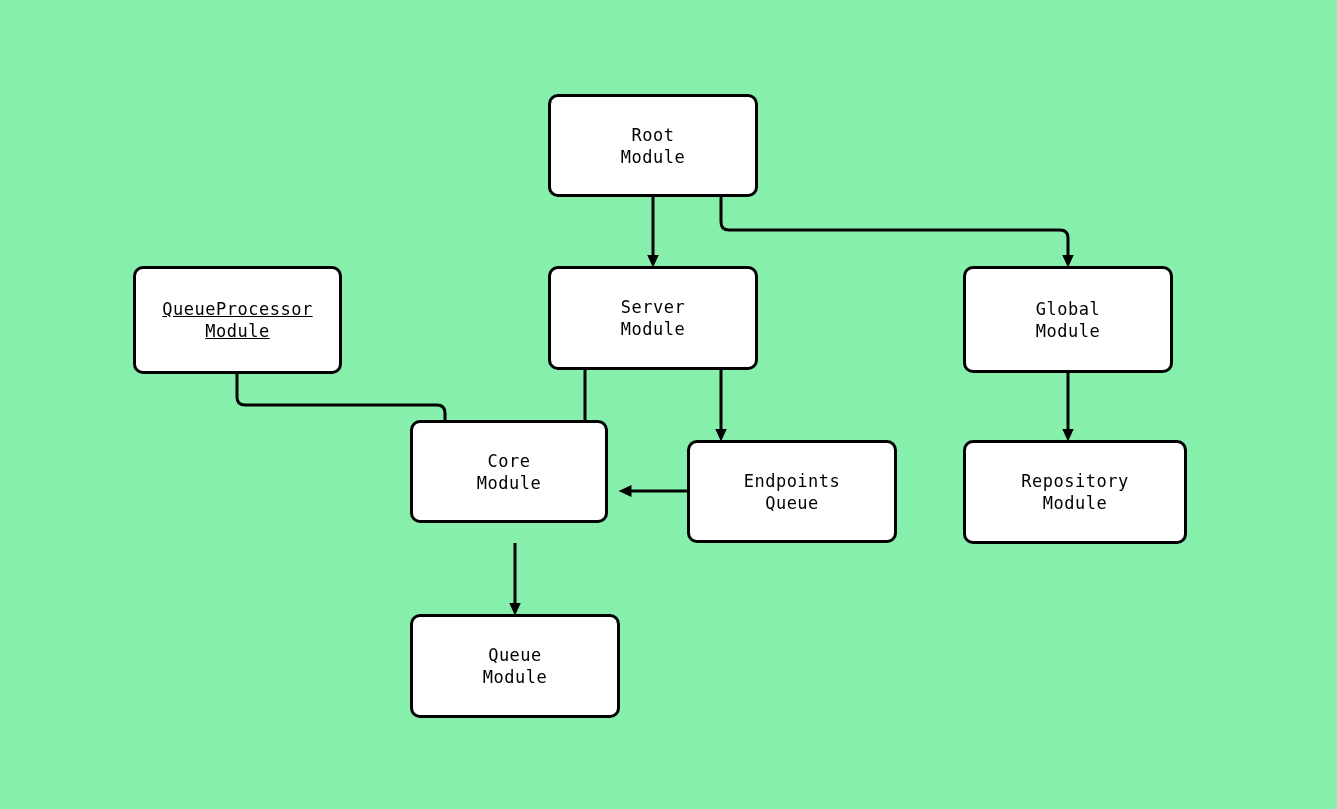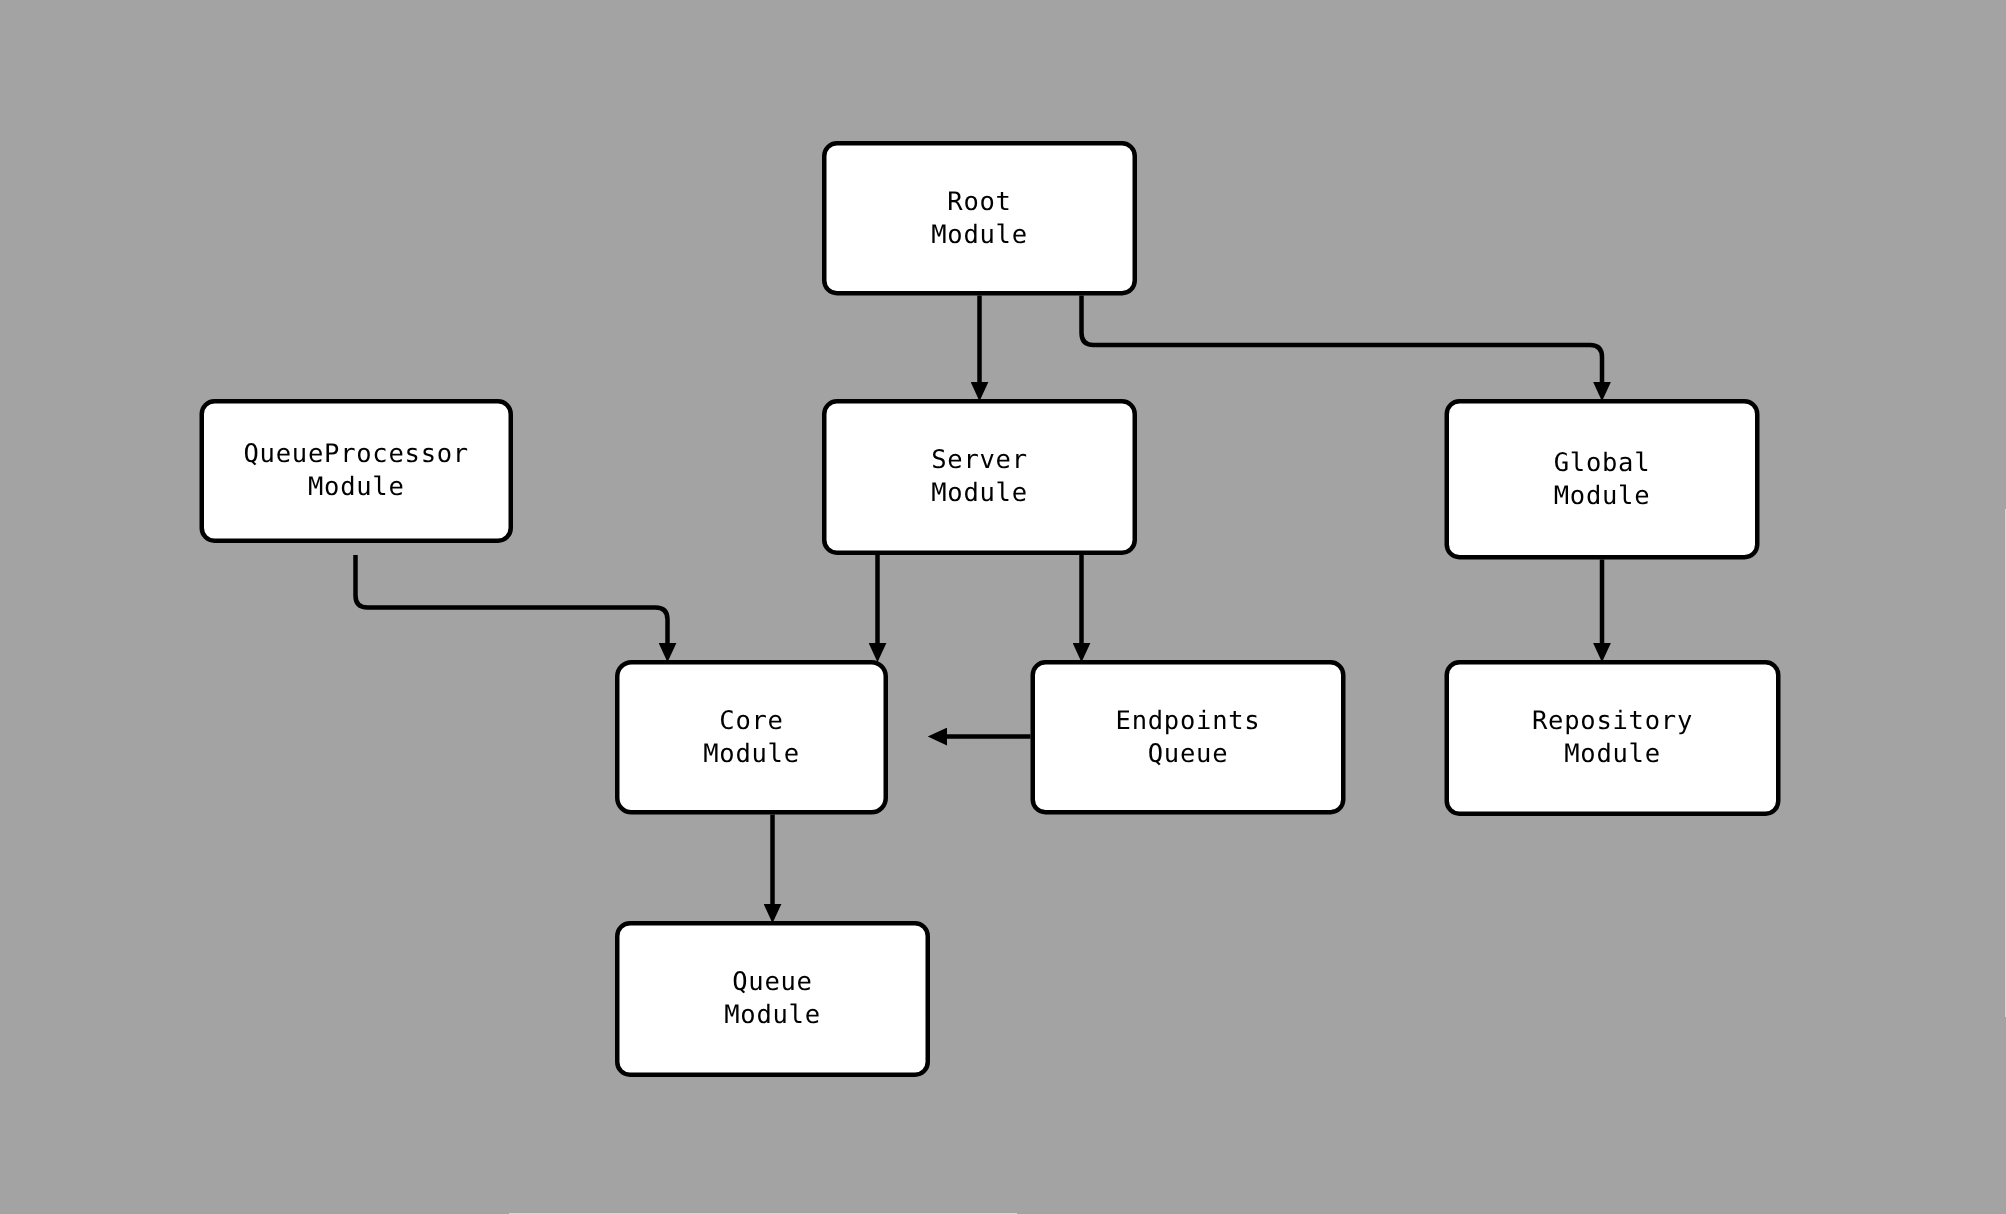--- a/index.html
+++ b/index.html
@@ -5,21 +5,21 @@
 <style>
   html, body {
     margin: 0;
     padding: 0;
     background: #ffffff;
   }
   #canvas {
     position: relative;
     width: 1337px;
     height: 809px;
-    background: #a3a3a3;
+    background: #86efac;
     overflow: hidden;
     font-family: "DejaVu Sans Mono", "Liberation Mono", monospace;
   }
   #edge-layer {
     position: absolute;
     left: 0;
     top: 0;
     width: 1337px;
     height: 809px;
     pointer-events: none;
@@ -68,36 +68,36 @@
       <path marker-end="url(#arrow-down)" d="M 1068 373 L 1068 430"></path>
       <path marker-end="url(#arrow-down)" d="M 515 543 L 515 604"></path>
     </g>
   </svg>
 
   <div class="node" style="left: 548px; top: 94px; width: 210px; height: 103px;">
     <span class="node-label">Root
 Module</span>
   </div>
 
-  <div class="node" style="left: 133px; top: 266px; width: 209px; height: 96px;">
+  <div class="node" style="left: 133px; top: 266px; width: 209px; height: 108px; text-decoration: underline;">
     <span class="node-label">QueueProcessor
 Module</span>
   </div>
 
   <div class="node" style="left: 548px; top: 266px; width: 210px; height: 104px;">
     <span class="node-label">Server
 Module</span>
   </div>
 
   <div class="node" style="left: 963px; top: 266px; width: 210px; height: 107px; align-items: center;">
     <span class="node-label">Global
 Module</span>
   </div>
 
-  <div class="node" style="left: 410px; top: 440px; width: 182px; height: 103px; border-radius: 11px;">
+  <div class="node" style="left: 410px; top: 420px; width: 198px; height: 103px;">
     <span class="node-label">Core
 Module</span>
   </div>
 
   <div class="node" style="left: 687px; top: 440px; width: 210px; height: 103px;">
     <span class="node-label">Endpoints
 Queue</span>
   </div>
 
   <div class="node" style="left: 963px; top: 440px; width: 224px; height: 104px;">

